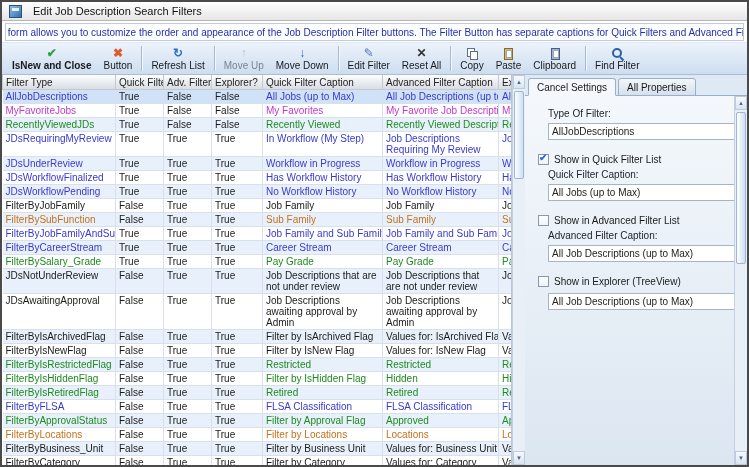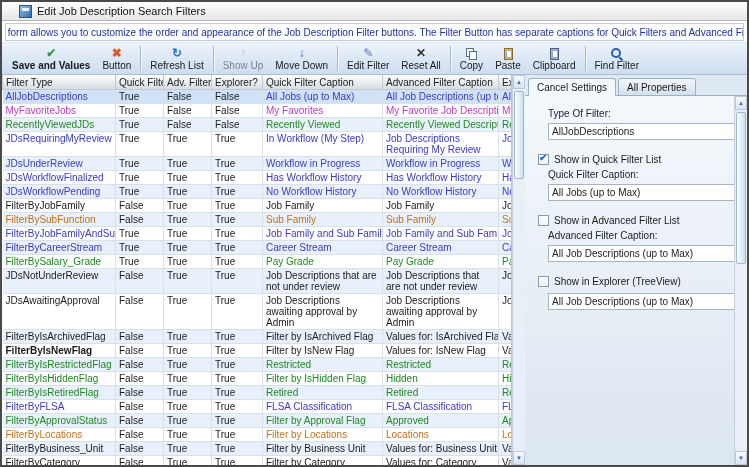--- a/index.html
+++ b/index.html
@@ -1,18 +1,18 @@
 <!DOCTYPE html>
 <html><head>
 <meta charset="utf-8">
 <style>
   html,body{margin:0;padding:0;background:#fff;font-family:"Liberation Sans",sans-serif;}
   .window{width:745px;height:463px;border:2px solid #4a4a4a;background:#fff;display:flex;flex-direction:column;overflow:hidden;}
   
-  .title-bar{height:18px;flex:0 0 18px;display:flex;align-items:center;gap:5px;padding:0 17px;background:linear-gradient(#ffffff,#e6e6e6);border-bottom:1px solid #b5b5b5;font-size:11px;color:#111;}
+  .title-bar{height:18px;flex:0 0 18px;display:flex;align-items:center;gap:11px;padding:0 7px;background:linear-gradient(#ffffff,#e6e6e6);border-bottom:1px solid #b5b5b5;font-size:11px;color:#111;}
   .title-icon{width:11px;height:11px;border:1px solid #33506e;background:linear-gradient(135deg,#8fc0ea,#2f6fb2);position:relative;flex:0 0 11px;}
   .title-icon::after{content:"";position:absolute;left:2px;top:2px;width:7px;height:3px;background:#fff;opacity:.85;}
   
   .info-bar{flex:0 0 16px;margin:2px 3px 1px;border:1px solid #c0cadd;background:#fdfeff;color:#2430a8;font-size:10px;display:flex;align-items:center;justify-content:center;white-space:nowrap;overflow:hidden;}
   
   .toolbar{flex:0 0 31px;display:flex;align-items:stretch;padding:0 4px;background:linear-gradient(#ecf3fb,#cdddf0);border-top:1px solid #dfe9f5;border-bottom:1px solid #a9bdd6;}
   .tb-btn{display:flex;flex-direction:column;align-items:center;justify-content:center;gap:0;padding:1px 6px;font-size:10px;color:#1a1a1a;border-radius:2px;cursor:default;}
   .tb-btn.disabled{opacity:.5;}
   .tb-lbl{line-height:11px;white-space:nowrap;}
   .tb-lbl.bold{font-weight:bold;}
@@ -80,35 +80,35 @@
     <span class="title-text">Edit Job Description Search Filters</span>
   </div>
 
   <div class="info-bar">
     <span>This form allows you to customize the order and appearance of the Job Description Filter buttons. The Filter Button has separate captions for Quick Filters and Advanced Filters</span>
   </div>
 
   <div class="toolbar" id="toolbar">
       <div class="tb-btn">
         <span class="tbi icon-save-check"></span>
-        <span class="tb-lbl bold">Save and Values</span>
+        <span class="tb-lbl bold">IsNew and Close</span>
       </div>
       <div class="tb-btn">
         <span class="tbi icon-cancel-x"></span>
         <span class="tb-lbl">Button</span>
       </div>
       <div class="tb-sep"></div>
       <div class="tb-btn">
         <span class="tbi icon-refresh"></span>
         <span class="tb-lbl">Refresh List</span>
       </div>
       <div class="tb-sep"></div>
       <div class="tb-btn disabled">
         <span class="tbi icon-arrow-up"></span>
-        <span class="tb-lbl">Show Up</span>
+        <span class="tb-lbl">Move Up</span>
       </div>
       <div class="tb-btn">
         <span class="tbi icon-arrow-down"></span>
         <span class="tb-lbl">Move Down</span>
       </div>
       <div class="tb-sep"></div>
       <div class="tb-btn">
         <span class="tbi icon-pencil"></span>
         <span class="tb-lbl">Edit Filter</span>
       </div>
@@ -290,21 +290,21 @@
             <tr class="alt">
               <td class="type" style="color: rgb(27, 27, 27);">FilterByIsArchivedFlag</td>
               <td class="bw">False</td>
               <td class="bw">True</td>
               <td class="bw">True</td>
               <td class="cap" style="color: rgb(27, 27, 27);">Filter by IsArchived Flag</td>
               <td class="cap" style="color: rgb(27, 27, 27);">Values for:  IsArchived Flag</td>
               <td class="frag" style="color: rgb(27, 27, 27);">Values for:  IsArchived Flag</td>
             </tr>
             <tr class="">
-              <td class="type" style="color: rgb(27, 27, 27); font-weight: bold;">FilterByIsNewFlag</td>
+              <td class="type" style="color: rgb(27, 27, 27);">FilterByIsNewFlag</td>
               <td class="bw">False</td>
               <td class="bw">True</td>
               <td class="bw">True</td>
               <td class="cap" style="color: rgb(27, 27, 27);">Filter by IsNew Flag</td>
               <td class="cap" style="color: rgb(27, 27, 27);">Values for:  IsNew Flag</td>
               <td class="frag" style="color: rgb(27, 27, 27);">Values for:  IsNew Flag</td>
             </tr>
             <tr class="alt">
               <td class="type" style="color: rgb(31, 138, 31);">FilterByIsRestrictedFlag</td>
               <td class="bw">False</td>

